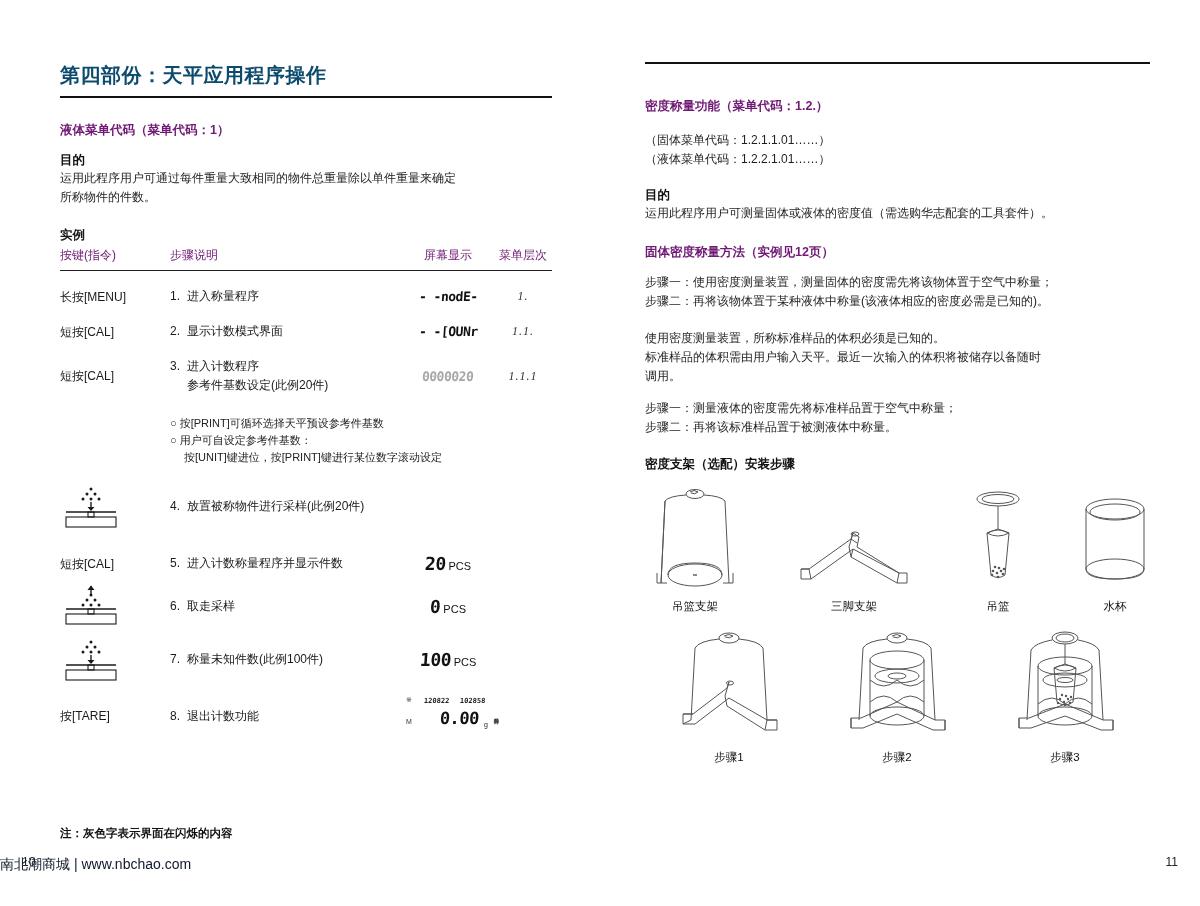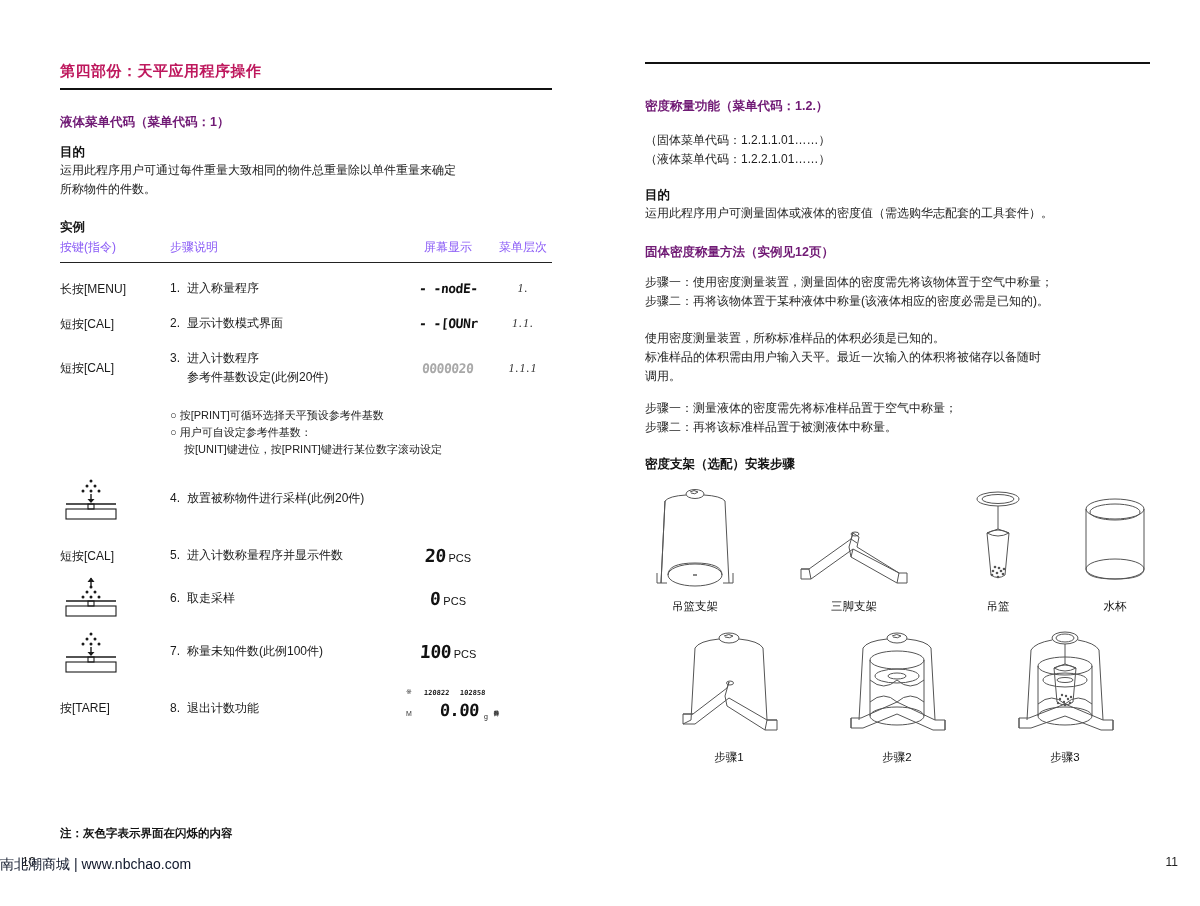--- a/index.html
+++ b/index.html
@@ -13,40 +13,40 @@
     position:relative;
     overflow:hidden;
   }
   .page { position:absolute; top:0; height:906px; }
   .page-left  { left:0;   width:600px; }
   .page-right { left:600px; width:600px; }
 
   
   .rule-top { border-bottom:2.5px solid #111; }
   .chapter-title {
-    font-size:15px; font-weight:bold; letter-spacing:.5px;
-    padding-bottom:7px; color:#be185d;
+    font-size:20px; font-weight:bold; letter-spacing:.5px;
+    padding-bottom:7px; color:#0c4a6e;
   }
   .sec-head { font-size:12.5px; font-weight:bold; color:#701a75; }
   .body-text { font-size:12px; line-height:19px; color:#1e1e1e; }
   .bold-lbl { font-weight:bold; font-size:12.5px; color:#111; }
   .small-note { font-size:11px; line-height:17px; color:#222; }
 
   
   .lp-inner { position:absolute; left:60px; top:62px; width:492px; }
   .lp-inner .chapter-title{ }
 
   .blk { margin-top:22px; }
   .blk-tight { margin-top:13px; }
 
   
   .tbl { width:492px; margin-top:20px; }
   .tbl-caption { font-size:12.5px; font-weight:bold; margin-bottom:3px; }
   .thead {
-    display:flex; font-size:12px; color:#8b5cf6;
+    display:flex; font-size:12px; color:#701a75;
     padding-bottom:6px; border-bottom:1.1px solid #222;
   }
   .c-key  { width:110px; flex:0 0 110px; }
   .c-desc { width:232px; flex:0 0 232px; }
   .c-disp { width:92px;  flex:0 0 92px; text-align:center; }
   .c-lvl  { width:58px;  flex:0 0 58px; text-align:center; }
 
   .trow { display:flex; align-items:center; padding-top:16px; font-size:12px; }
   .trow .c-key { padding-top:1px; }
   .trow .c-desc { line-height:19px; }

